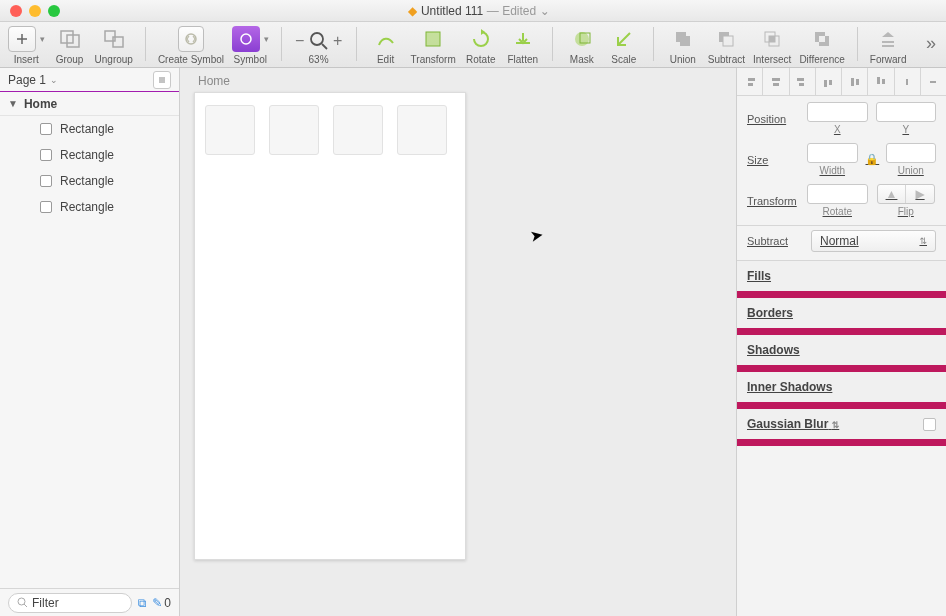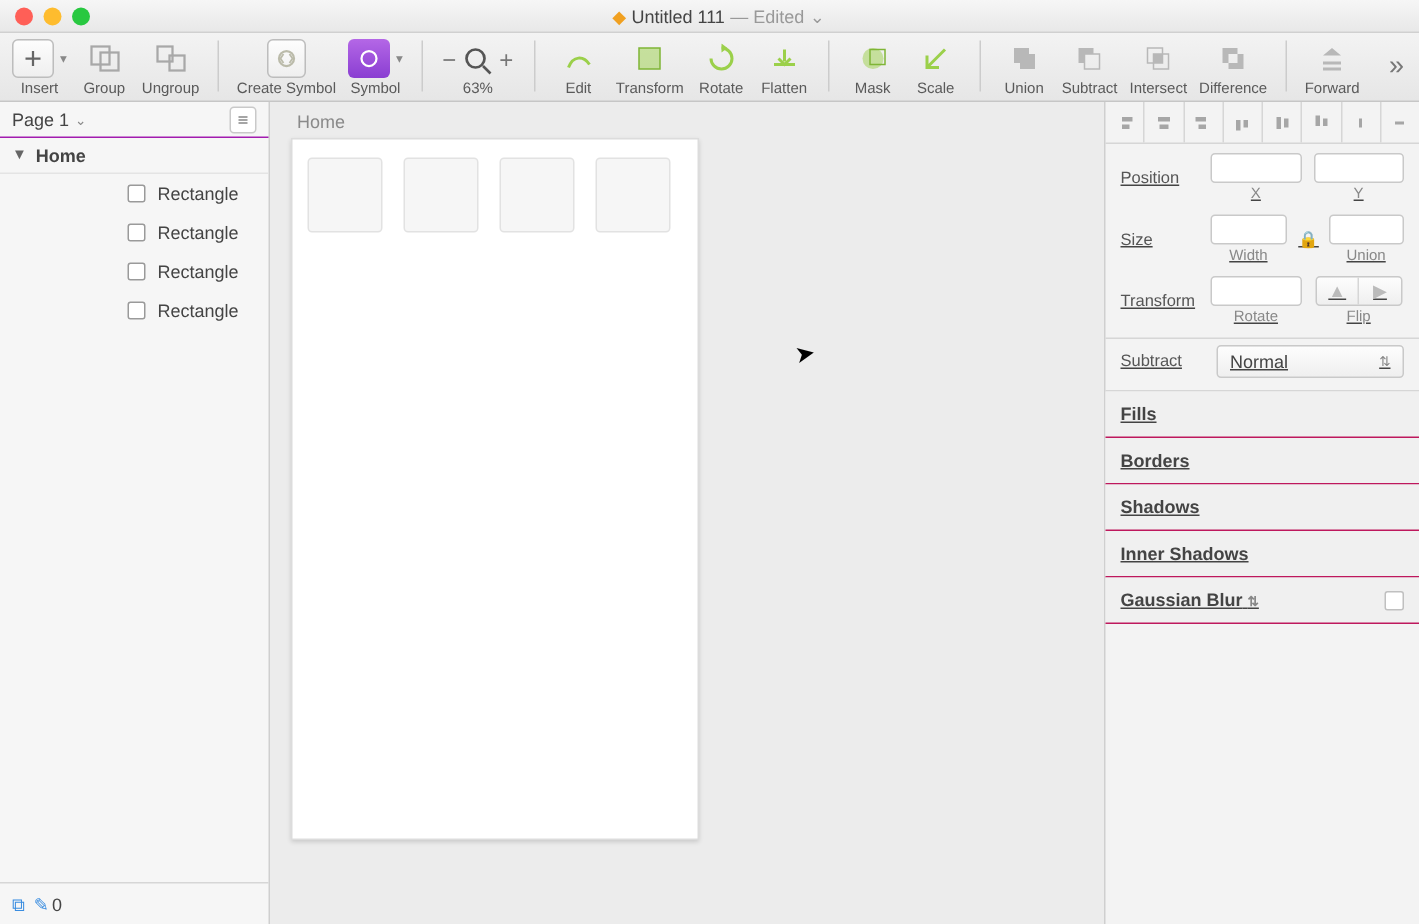--- a/index.html
+++ b/index.html
@@ -29,21 +29,21 @@
 .overflow-arrow{ margin-left:auto; font-size:18px; color:#777; align-self:center; padding-right:2px;}
 
 
 .main { display:flex; height:calc(100% - 68px); }
 .leftpanel { width:180px; background:#f6f6f6; border-right:1px solid #cfcfcf; display:flex; flex-direction:column; }
 .page-row { height:24px; display:flex; align-items:center; padding:0 8px; border-bottom:1px solid #a21caf;justify-content:space-between; }
 .page-row .expand-ico{ margin-left:auto; width:18px; height:18px; border:1px solid #c9c9c9; border-radius:3px; background:#fff; display:flex; align-items:center; justify-content:center; }
 .artboard-row{ height:24px; display:flex; align-items:center; padding-left:8px; gap:6px; border-bottom:1px solid #e4e4e4;}
 .artboard-row .tri{ font-size:10px; color:#666; }
 .layerlist{ flex:1; overflow:auto; }
-.layer-row{ height:26px; display:flex; align-items:center; padding-left:60px; gap:8px;margin-left:25px;}
+.layer-row{ height:26px; display:flex; align-items:center; padding-left:40px; gap:8px;}
 .shape-ico{ width:12px; height:12px; border:1px solid #9a9a9a; border-radius:2px; background:#fff;}
 .filterbar{ height:28px; border-top:1px solid #d6d6d6; display:flex; align-items:center; padding:0 8px; gap:6px;}
 .filter-input{ flex:1; height:20px; border:1px solid #cfcfcf; border-radius:10px; background:#fff; display:flex; align-items:center; padding:0 8px; gap:4px; color:#999;}
 .filter-badge{display:flex; align-items:center; gap:2px; font-size:11px;}
 .filter-badge .sym{ color:#3a8de0; }
 .filter-badge .slice{ color:#3a8de0; }
 
 
 .canvas { flex:1; background:#ececec; position:relative; overflow:hidden;}
 .canvas-label{ position:absolute; left:18px; top:6px; font-size:12px; color:#8a8a8a;}
@@ -68,21 +68,21 @@
 .lock-ico{ width:12px; text-align:center; color:#888; font-size:11px; align-self:center;}
 .flip-btns{ width:58px; height:20px; border:1px solid #c9c9c9; border-radius:3px; background:linear-gradient(#fdfdfd,#efefef); display:flex;}
 .flip-btns div{ flex:1; display:flex; align-items:center; justify-content:center; color:#bbb;}
 .flip-btns div:first-child{border-right:1px solid #d6d6d6;}
 .opacity-row{ display:flex; align-items:center; gap:8px; padding:6px 10px;}
 .slider{ flex:1; height:4px; background:#d9d9d9; border-radius:2px; position:relative;}
 .slider .thumb{ position:absolute; left:0; top:-5px; width:14px; height:14px; background:#fff; border:1px solid #bbb; border-radius:50%;}
 .opacity-val{ width:40px; height:20px; border:1px solid #c9c9c9; border-radius:3px; background:#fff;}
 .blend-row{ display:flex; align-items:center; gap:8px; padding:4px 10px 8px 10px; border-bottom:1px solid #d6d6d6;}
 .blend-select{ flex:1; height:22px; border:1px solid #c9c9c9; border-radius:3px; background:linear-gradient(#fdfdfd,#efefef); display:flex; align-items:center; padding:0 8px; justify-content:space-between; color:#555;}
-.section-head{ padding:8px 10px; font-weight:600; font-size:12px; color:#555; border-bottom:1px solid #be185d; background:#f0f0f0; display:flex; align-items:center; justify-content:space-between;}
+.section-head{ padding:8px 10px; font-weight:600; font-size:12px; color:#555; border-bottom:7px solid #be185d; background:#f0f0f0; display:flex; align-items:center; justify-content:space-between;}
 .section-head .chk{ width:13px; height:13px; border:1px solid #c0c0c0; border-radius:2px; background:#fff;}
 .arrow{font-size:9px; color:#888;}
 </style>
 </head>
 <body>
 
 <div class="titlebar">
   <div class="traffic">
     <span class="tl-red"></span>
     <span class="tl-yel"></span>
@@ -304,20 +304,27 @@
       <div class="layer-row">
           <span class="shape-ico"></span>
           <span>Rectangle</span>
         </div>
       <div class="layer-row">
           <span class="shape-ico"></span>
           <span>Rectangle</span>
         </div>
     </div>
     <div class="filterbar">
+      <div class="filter-input">
+        <svg width="11" height="11">
+            <circle cx="4.5" cy="4.5" r="3.5" fill="none" stroke="#aaa"></circle>
+            <path d="M7 7l3 3" stroke="#aaa"></path>
+          </svg>
+        <span>Filter</span>
+      </div>
       <span class="filter-badge">
           <span class="sym">⧉</span>
         </span>
       <span class="filter-badge">
           <span class="slice">✎</span>
           <span>0</span>
         </span>
     </div>
   </div>
 

